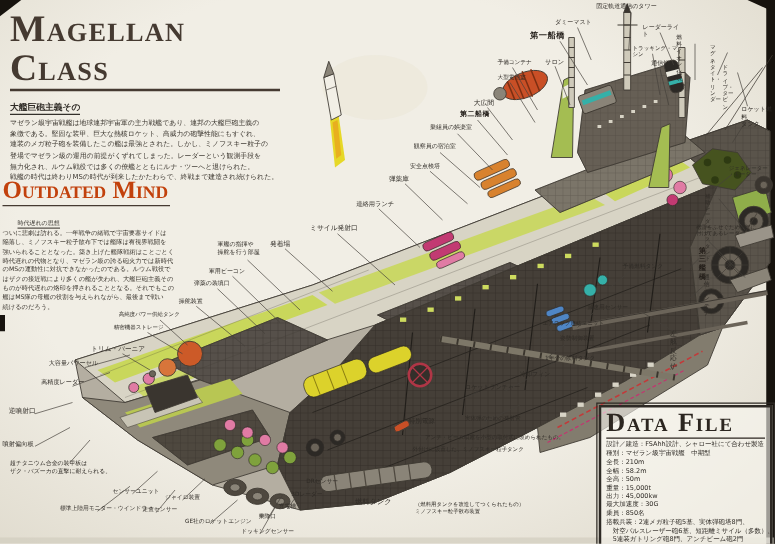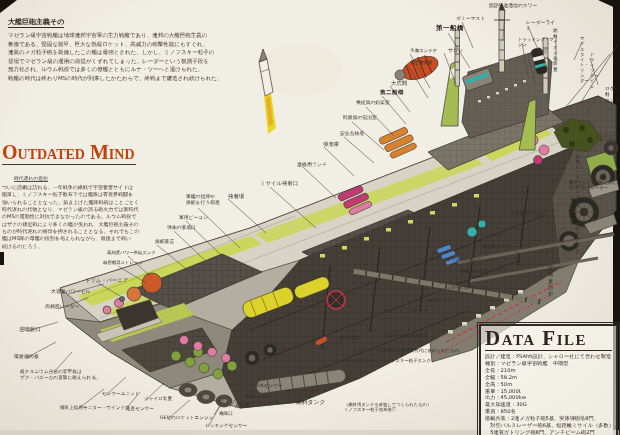--- a/index.html
+++ b/index.html
@@ -2,21 +2,21 @@
 <html><head>
 <meta charset="utf-8">
 <style>
   html,body{margin:0;padding:0;}
   body{
     width:620px;height:435px;position:relative;overflow:hidden;
     background:radial-gradient(ellipse at 45% 42%, #f1eee5 55%, #ddd8ca 100%);
     font-family:"DejaVu Sans",sans-serif;color:#33302b;
   }
   #ship-svg{position:absolute;left:0;top:0;}
-  #callout-layer{position:absolute;left:12px;top:0;width:544px;height:435px;pointer-events:none;}
+  #callout-layer{position:absolute;left:0;top:0;width:544px;height:435px;pointer-events:none;}
   .callout{position:absolute;font-size:5.2px;line-height:1.2;white-space:pre-line;color:#2f2b26;}
   .callout.bold{font-weight:bold;letter-spacing:.4px;color:#241f1a;}
   .title-block{position:absolute;left:8px;top:9px;width:216px;}
   h1{margin:0;font-family:"Liberation Serif","DejaVu Serif",serif;font-variant:small-caps;
      font-size:30px;font-weight:600;letter-spacing:1px;color:#453a31;line-height:1.02;
      border-bottom:2px solid #453a31;padding-bottom:1px;}
   .sub-ja{display:inline-block;font-size:7px;font-weight:bold;border-bottom:1px solid #33302b;
      margin-top:2px;color:#2f2b26;}
   #intro-lines{margin-top:3px;font-size:5.5px;line-height:1.56;color:#3a352e;}
   .outdated-block{position:absolute;left:2px;top:142px;width:134px;}
@@ -393,20 +393,21 @@
     <div class="callout" style="left: 2px; top: 353px; font-size: 5px;">噴射偏向板</div>
     <div class="callout" style="left: 7px; top: 326px; font-size: 5.4px;">逆噴射口</div>
     <div class="callout" style="left: 33px; top: 304px; font-size: 4.9px;">高精度レーダー</div>
     <div class="callout" style="left: 39px; top: 289px; font-size: 4.9px;">大容量パワーセル</div>
     <div class="callout" style="left: 73px; top: 277px; font-size: 5.3px;">トリム・バーニア</div>
     <div class="callout" style="left: 95px; top: 250px; font-size: 4.4px;">高純度パワー供給タンク</div>
     <div class="callout" style="left: 91px; top: 260px; font-size: 4.4px;">精密機器ストレージ</div>
   </div>
 
 <div class="title-block">
+  <h1>Magellan Class</h1>
   <span class="sub-ja">大艦巨砲主義その</span>
   <div id="intro-lines">
       <div class="tline">マゼラン級宇宙戦艦は地球連邦宇宙軍の主力戦艦であり、連邦の大艦巨砲主義の</div>
       <div class="tline">象徴である。堅固な装甲、巨大な熱核ロケット、高威力の砲撃性能にもすぐれ、</div>
       <div class="tline">連装のメガ粒子砲を装備したこの艦は最強とされた。しかし、ミノフスキー粒子の</div>
       <div class="tline">登場でマゼラン級の運用の前提がくずれてしまった。レーダーという観測手段を</div>
       <div class="tline">無力化され、ルウム戦役では多くの僚艦とともにルナ・ツーへと退けられた。</div>
       <div class="tline">戦艦の時代は終わりMSの時代が到来したかたわらで、終戦まで建造され続けられた。</div>
     </div>
 </div>

